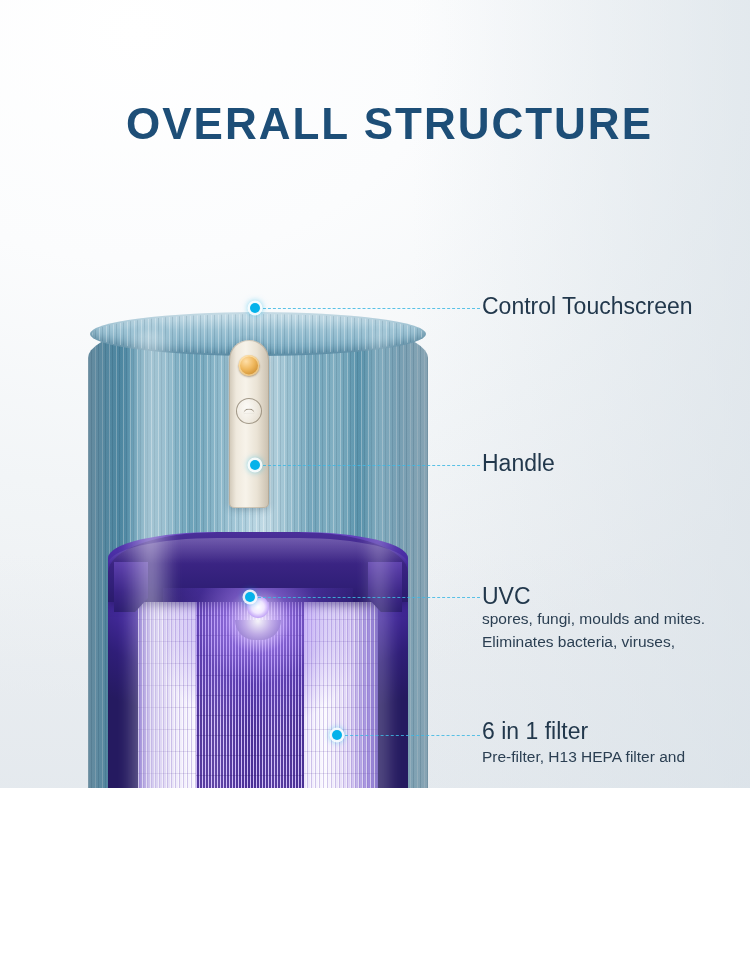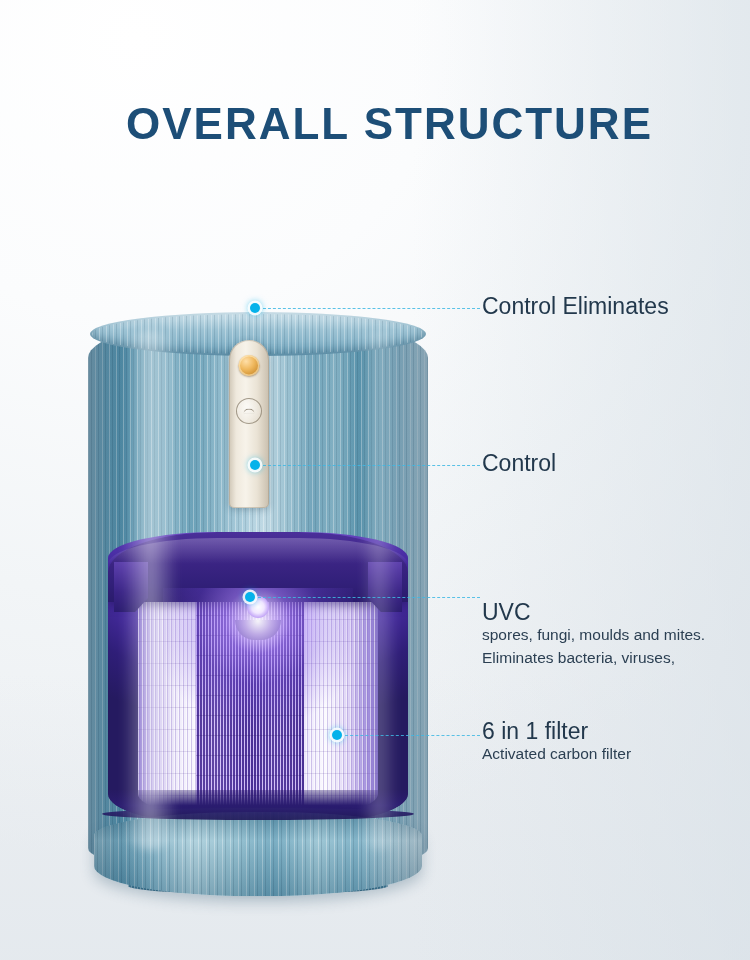--- a/index.html
+++ b/index.html
@@ -6,21 +6,21 @@
   * { margin:0; padding:0; box-sizing:border-box; }
   html,body{ background:#fff; }
   body{
     font-family:"Liberation Sans","DejaVu Sans",sans-serif;
     -webkit-font-smoothing:antialiased;
   }
 
   .page{
     position:relative;
     width:750px;
-    height:960px;
+    height:788px;
     overflow:hidden;
     background:
       radial-gradient(120% 85% at 18% 4%, #ffffff 0%, #fbfcfd 34%, #f2f5f7 68%, #eceff2 100%),
       linear-gradient(115deg,#ffffff 0%,#f4f7f9 55%,#e6ebef 100%);
     padding-left: 39px;
   }
   
   .page::after{
     content:"";
     position:absolute; inset:0;
@@ -435,37 +435,37 @@
       </div>
     </div>
 
     <div class="gloss"></div>
     <div class="gloss r"></div>
   </div>
 
   <div class="leader" style="left:258px; top:308px; width:222px;"></div>
   <div class="dot" style="left:250px; top:303px;"></div>
   <div class="callout" style="left:482px; top:293px;">
-    <div class="c-title">Control Eliminates</div>
+    <div class="c-title">Control Touchscreen</div>
   </div>
 
   <div class="leader" style="left:258px; top:465px; width:222px;"></div>
   <div class="dot" style="left:250px; top:460px;"></div>
   <div class="callout" style="left:482px; top:450px;">
-    <div class="c-title">Control</div>
+    <div class="c-title">Handle</div>
   </div>
 
   <div class="leader" style="left:253px; top:597px; width:227px;"></div>
   <div class="dot" style="left:245px; top:592px;"></div>
-  <div class="callout" style="left:482px; top:583px;margin-top:16px;">
+  <div class="callout" style="left:482px; top:583px;">
     <div class="c-title">UVC</div>
     <div class="c-sub" style="margin-top:0;">spores, fungi, moulds and mites.</div>
     <div class="c-sub">Eliminates bacteria, viruses,</div>
   </div>
 
   <div class="leader" style="left:340px; top:735px; width:140px;"></div>
   <div class="dot" style="left:332px; top:730px;"></div>
   <div class="callout" style="left:482px; top:718px;">
     <div class="c-title">6 in 1 filter</div>
-    <div class="c-sub" style="margin-top:0;">Activated carbon filter</div>
+    <div class="c-sub">Pre-filter, H13 HEPA filter and</div>
   </div>
 
 </div>
 
 </body></html>

